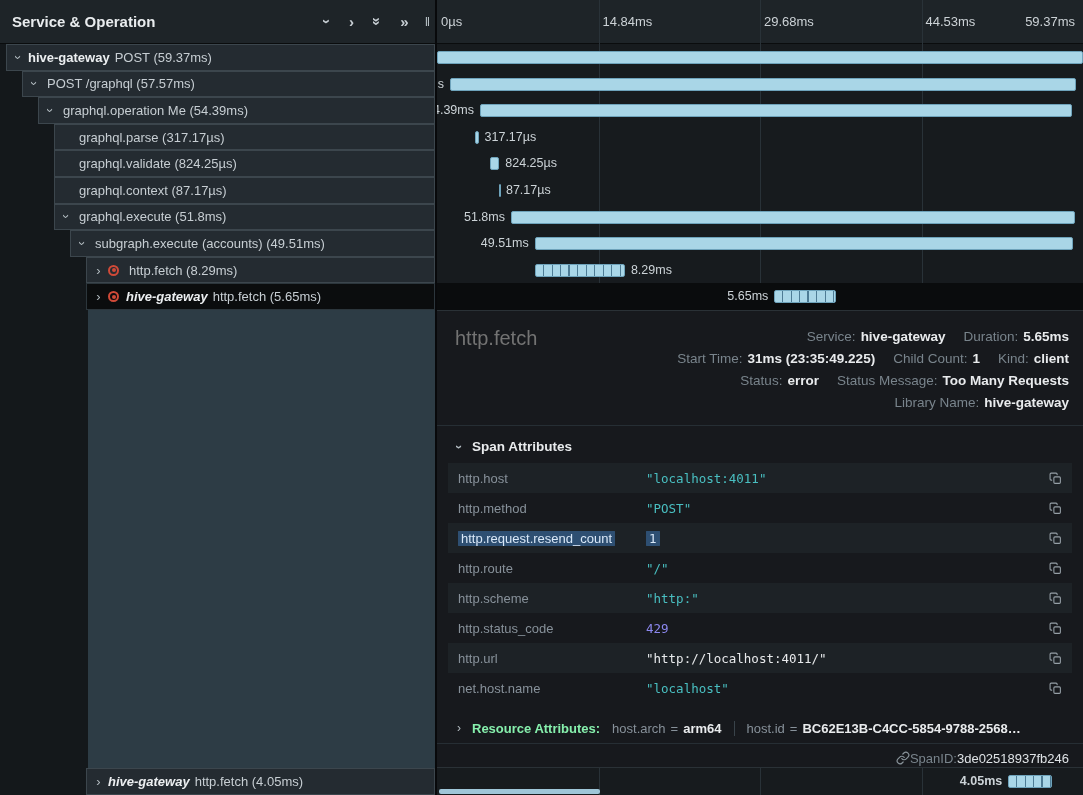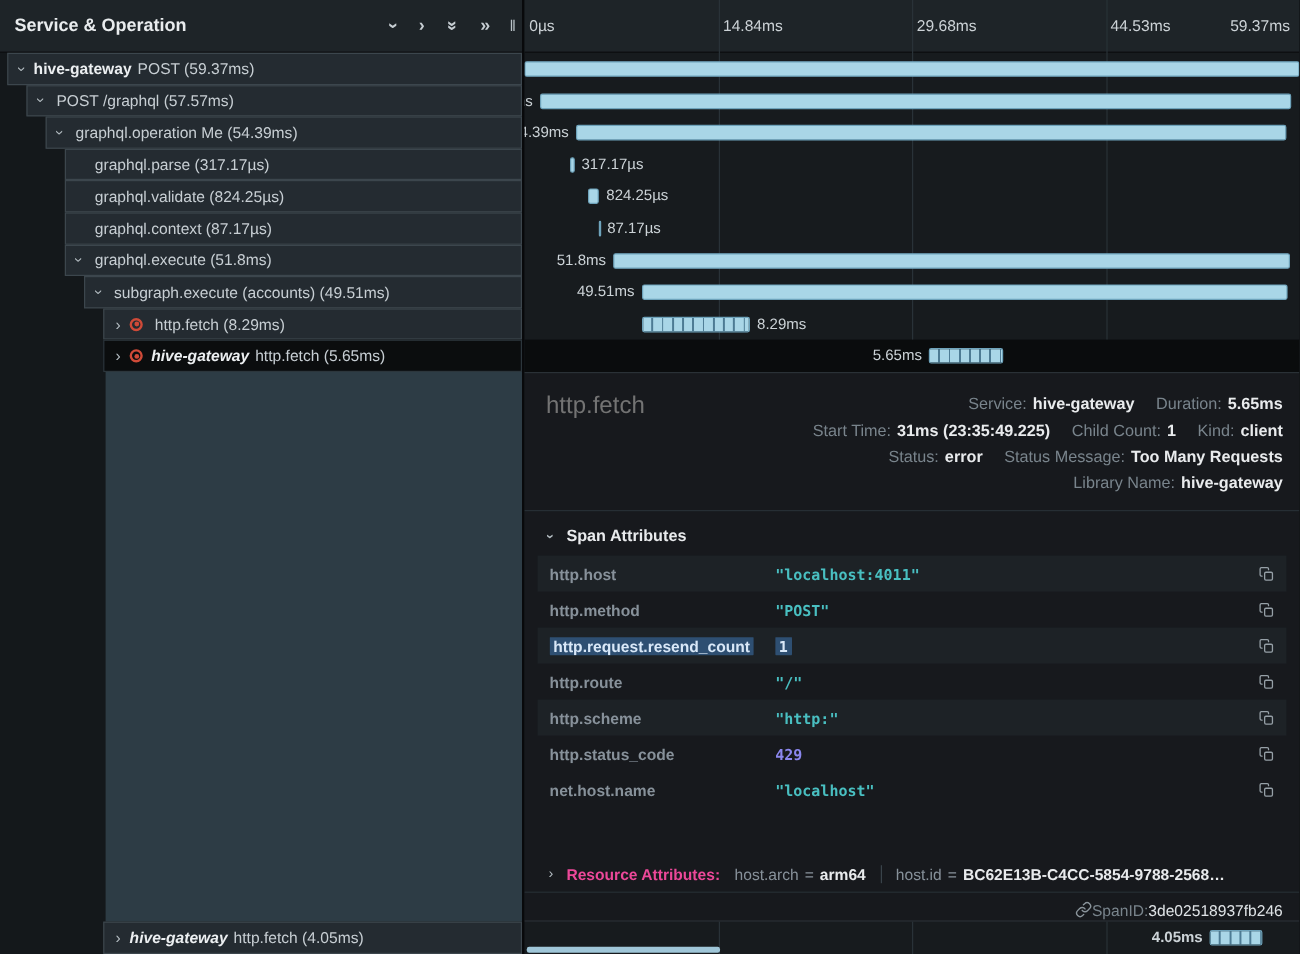--- a/index.html
+++ b/index.html
@@ -54,33 +54,33 @@
     border-top:1px solid #2a3136;border-bottom:1px solid #2a3136;z-index:3;}
   .detail-title{position:absolute;left:18px;top:16px;font-size:20px;color:#737373;}
   .meta{position:absolute;right:14px;top:15px;text-align:right;}
   .meta-line{height:22px;line-height:22px;font-size:13.5px;white-space:nowrap;}
   .meta-label{color:#79848c;margin-left:18px;}
   .meta-line .meta-label:first-child{margin-left:0;}
   .meta-value{color:#e9ebed;font-weight:bold;margin-left:5px;}
   .divider1{position:absolute;left:0;top:114px;width:100%;height:1px;background:#262e34;}
   .attr-header{position:absolute;left:16px;top:128px;font-size:13.5px;font-weight:bold;color:#e9ebed;
     display:flex;gap:7px;align-items:center;cursor:pointer;}
-  #attr-rows{position:absolute;left:11px;top:152px;width:624px;font-weight:bold;}
+  #attr-rows{position:absolute;left:11px;top:152px;width:624px;}
   .attr-row{display:flex;align-items:center;height:30px;padding:0 10px;font-size:13px;}
   .attr-row.alt{background:#1d2226;}
   .attr-key{width:188px;color:#87919a;flex:0 0 auto;overflow:hidden;white-space:nowrap;}
   .selhl{background:#2e4f72;color:#d9e8f8;padding:1px 3px;border-radius:2px;}
   .attr-val{flex:1;font-family:"DejaVu Sans Mono",monospace;font-size:12.5px;overflow:hidden;white-space:nowrap;}
   .attr-val.teal{color:#49bfc1;}
   .attr-val.purple{color:#8b87ee;}
   .attr-val.white{color:#e8eaec;}
   .copy-btn{flex:0 0 auto;margin-left:8px;cursor:pointer;display:flex;align-items:center;}
   .resource-row{position:absolute;left:16px;top:406px;height:22px;display:flex;align-items:center;
     font-size:13px;color:#87919a;white-space:nowrap;}
-  .res-header{font-weight:bold;color:#ec4899;margin:0 12px 0 7px;}
+  .res-header{font-weight:bold;color:#86efac;margin:0 12px 0 7px;}
   .res-eq{margin:0 5px;}
   .res-val{color:#e9ebed;font-weight:bold;}
   .res-sep{width:1px;height:15px;background:#39434a;margin:0 12px;}
   .divider2{position:absolute;left:0;top:432px;width:100%;height:1px;background:#262e34;}
   .spanid-row{position:absolute;right:14px;top:438px;height:18px;display:flex;align-items:center;gap:0;font-size:13px;}
   .spanid-label{color:#79848c;}
   .spanid-value{color:#dfe3e6;}
 </style>
 </head>
 <body>
@@ -302,20 +302,30 @@
             <span class="copy-btn">
               <svg width="13" height="13" viewBox="0 0 24 24" fill="none" stroke="#96a0a7" stroke-width="2" stroke-linecap="round" stroke-linejoin="round">
                 <rect x="9" y="9" width="12" height="12" rx="2"></rect>
                 <path d="M5 15H4a2 2 0 0 1-2-2V4a2 2 0 0 1 2-2h9a2 2 0 0 1 2 2v1"></path>
               </svg>
             </span>
           </div>
           <div class="attr-row">
             <div class="attr-key"><span>http.status_code</span></div>
             <div class="attr-val purple"><span>429</span></div>
+            <span class="copy-btn">
+              <svg width="13" height="13" viewBox="0 0 24 24" fill="none" stroke="#96a0a7" stroke-width="2" stroke-linecap="round" stroke-linejoin="round">
+                <rect x="9" y="9" width="12" height="12" rx="2"></rect>
+                <path d="M5 15H4a2 2 0 0 1-2-2V4a2 2 0 0 1 2-2h9a2 2 0 0 1 2 2v1"></path>
+              </svg>
+            </span>
+          </div>
+          <div class="attr-row alt">
+            <div class="attr-key"><span>http.url</span></div>
+            <div class="attr-val white"><span>"http://localhost:4011/"</span></div>
             <span class="copy-btn">
               <svg width="13" height="13" viewBox="0 0 24 24" fill="none" stroke="#96a0a7" stroke-width="2" stroke-linecap="round" stroke-linejoin="round">
                 <rect x="9" y="9" width="12" height="12" rx="2"></rect>
                 <path d="M5 15H4a2 2 0 0 1-2-2V4a2 2 0 0 1 2-2h9a2 2 0 0 1 2 2v1"></path>
               </svg>
             </span>
           </div>
           <div class="attr-row">
             <div class="attr-key"><span>net.host.name</span></div>
             <div class="attr-val teal"><span>"localhost"</span></div>

